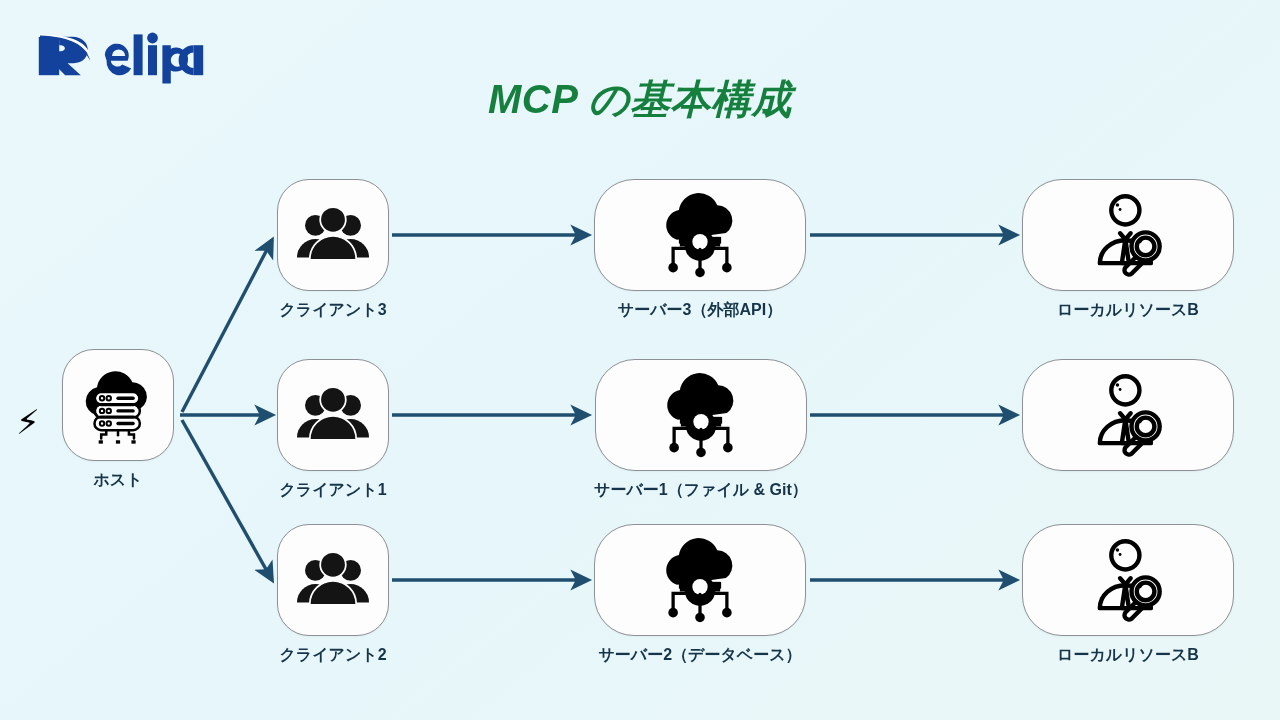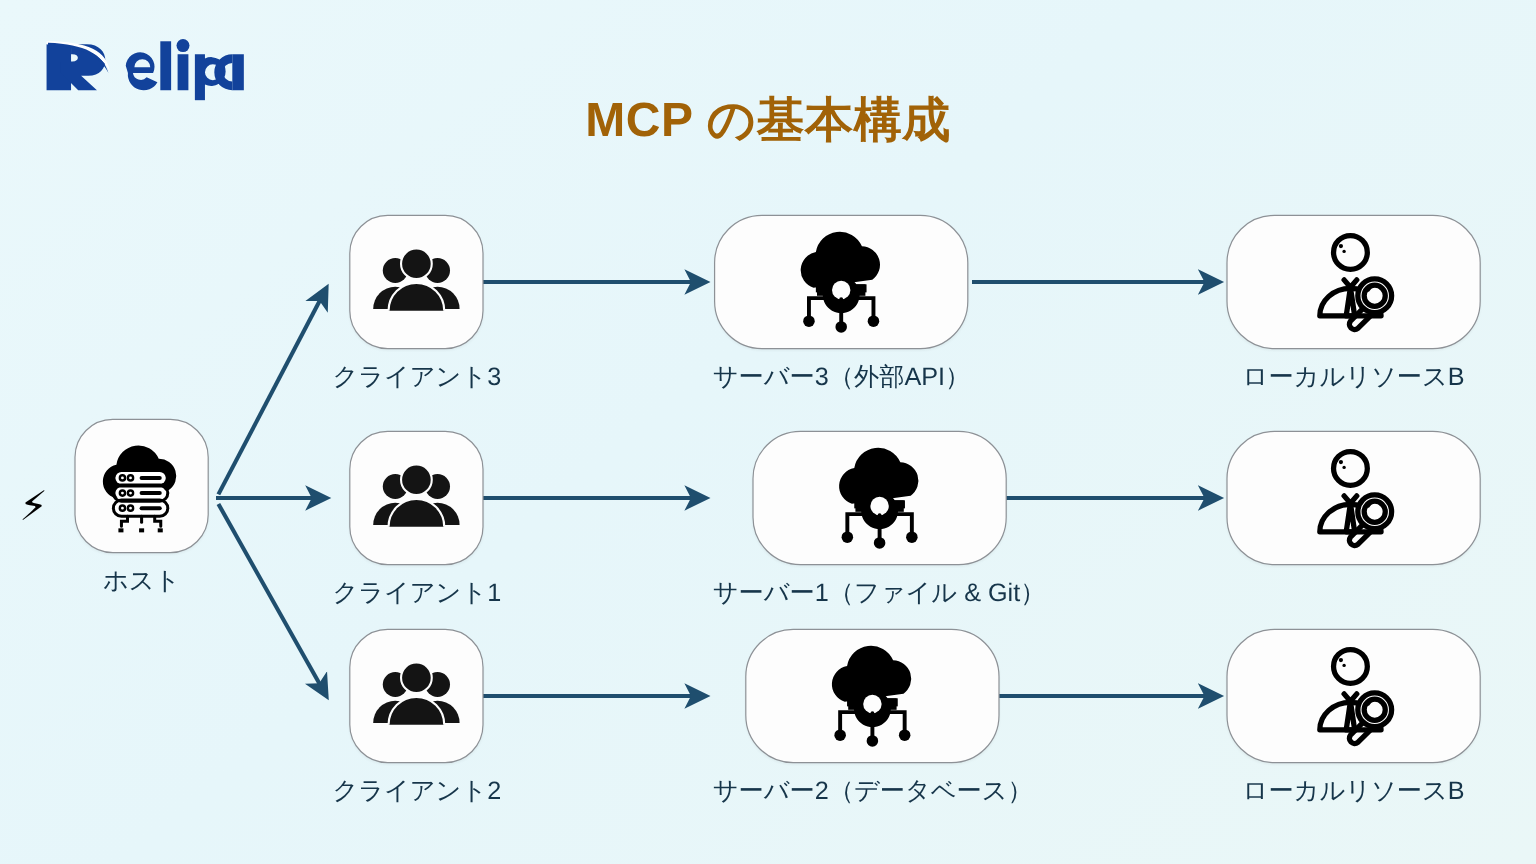--- a/index.html
+++ b/index.html
@@ -19,23 +19,24 @@
     width: 180px; height: 56px;
   }
 
   
   #title {
     position: absolute;
     left: 0; right: 0; top: 72px;
     text-align: center;
     font-size: 40px;
     font-weight: bold;
-    color: #a16207;
+    color: #15803d;
     letter-spacing: 0.5px;
     white-space: nowrap;
+    font-style: italic;
   }
 
   
   #arrow-layer {
     position: absolute; left: 0; top: 0;
     width: 1280px; height: 720px;
     pointer-events: none;
   }
 
   
@@ -49,22 +50,22 @@
     background: #fdfdfd;
     border: 1.6px solid #8d9196;
     border-radius: 30px;
     display: flex;
     align-items: center;
     justify-content: center;
     box-shadow: 0 1px 2px rgba(0,0,0,0.04);
   }
   .node-label {
     margin-top: 9px;
-    font-size: 21px;
-    font-weight: normal;
+    font-size: 16px;
+    font-weight: bold;
     color: #16354a;
     white-space: nowrap;
     text-align: right;
   }
 
   .box-sq  { width: 112px; height: 112px; border-radius: 32px; }
   .box-wide{ width: 212px; height: 112px; border-radius: 40px; }
 
   
   .col-host   { left: 62px;   }

